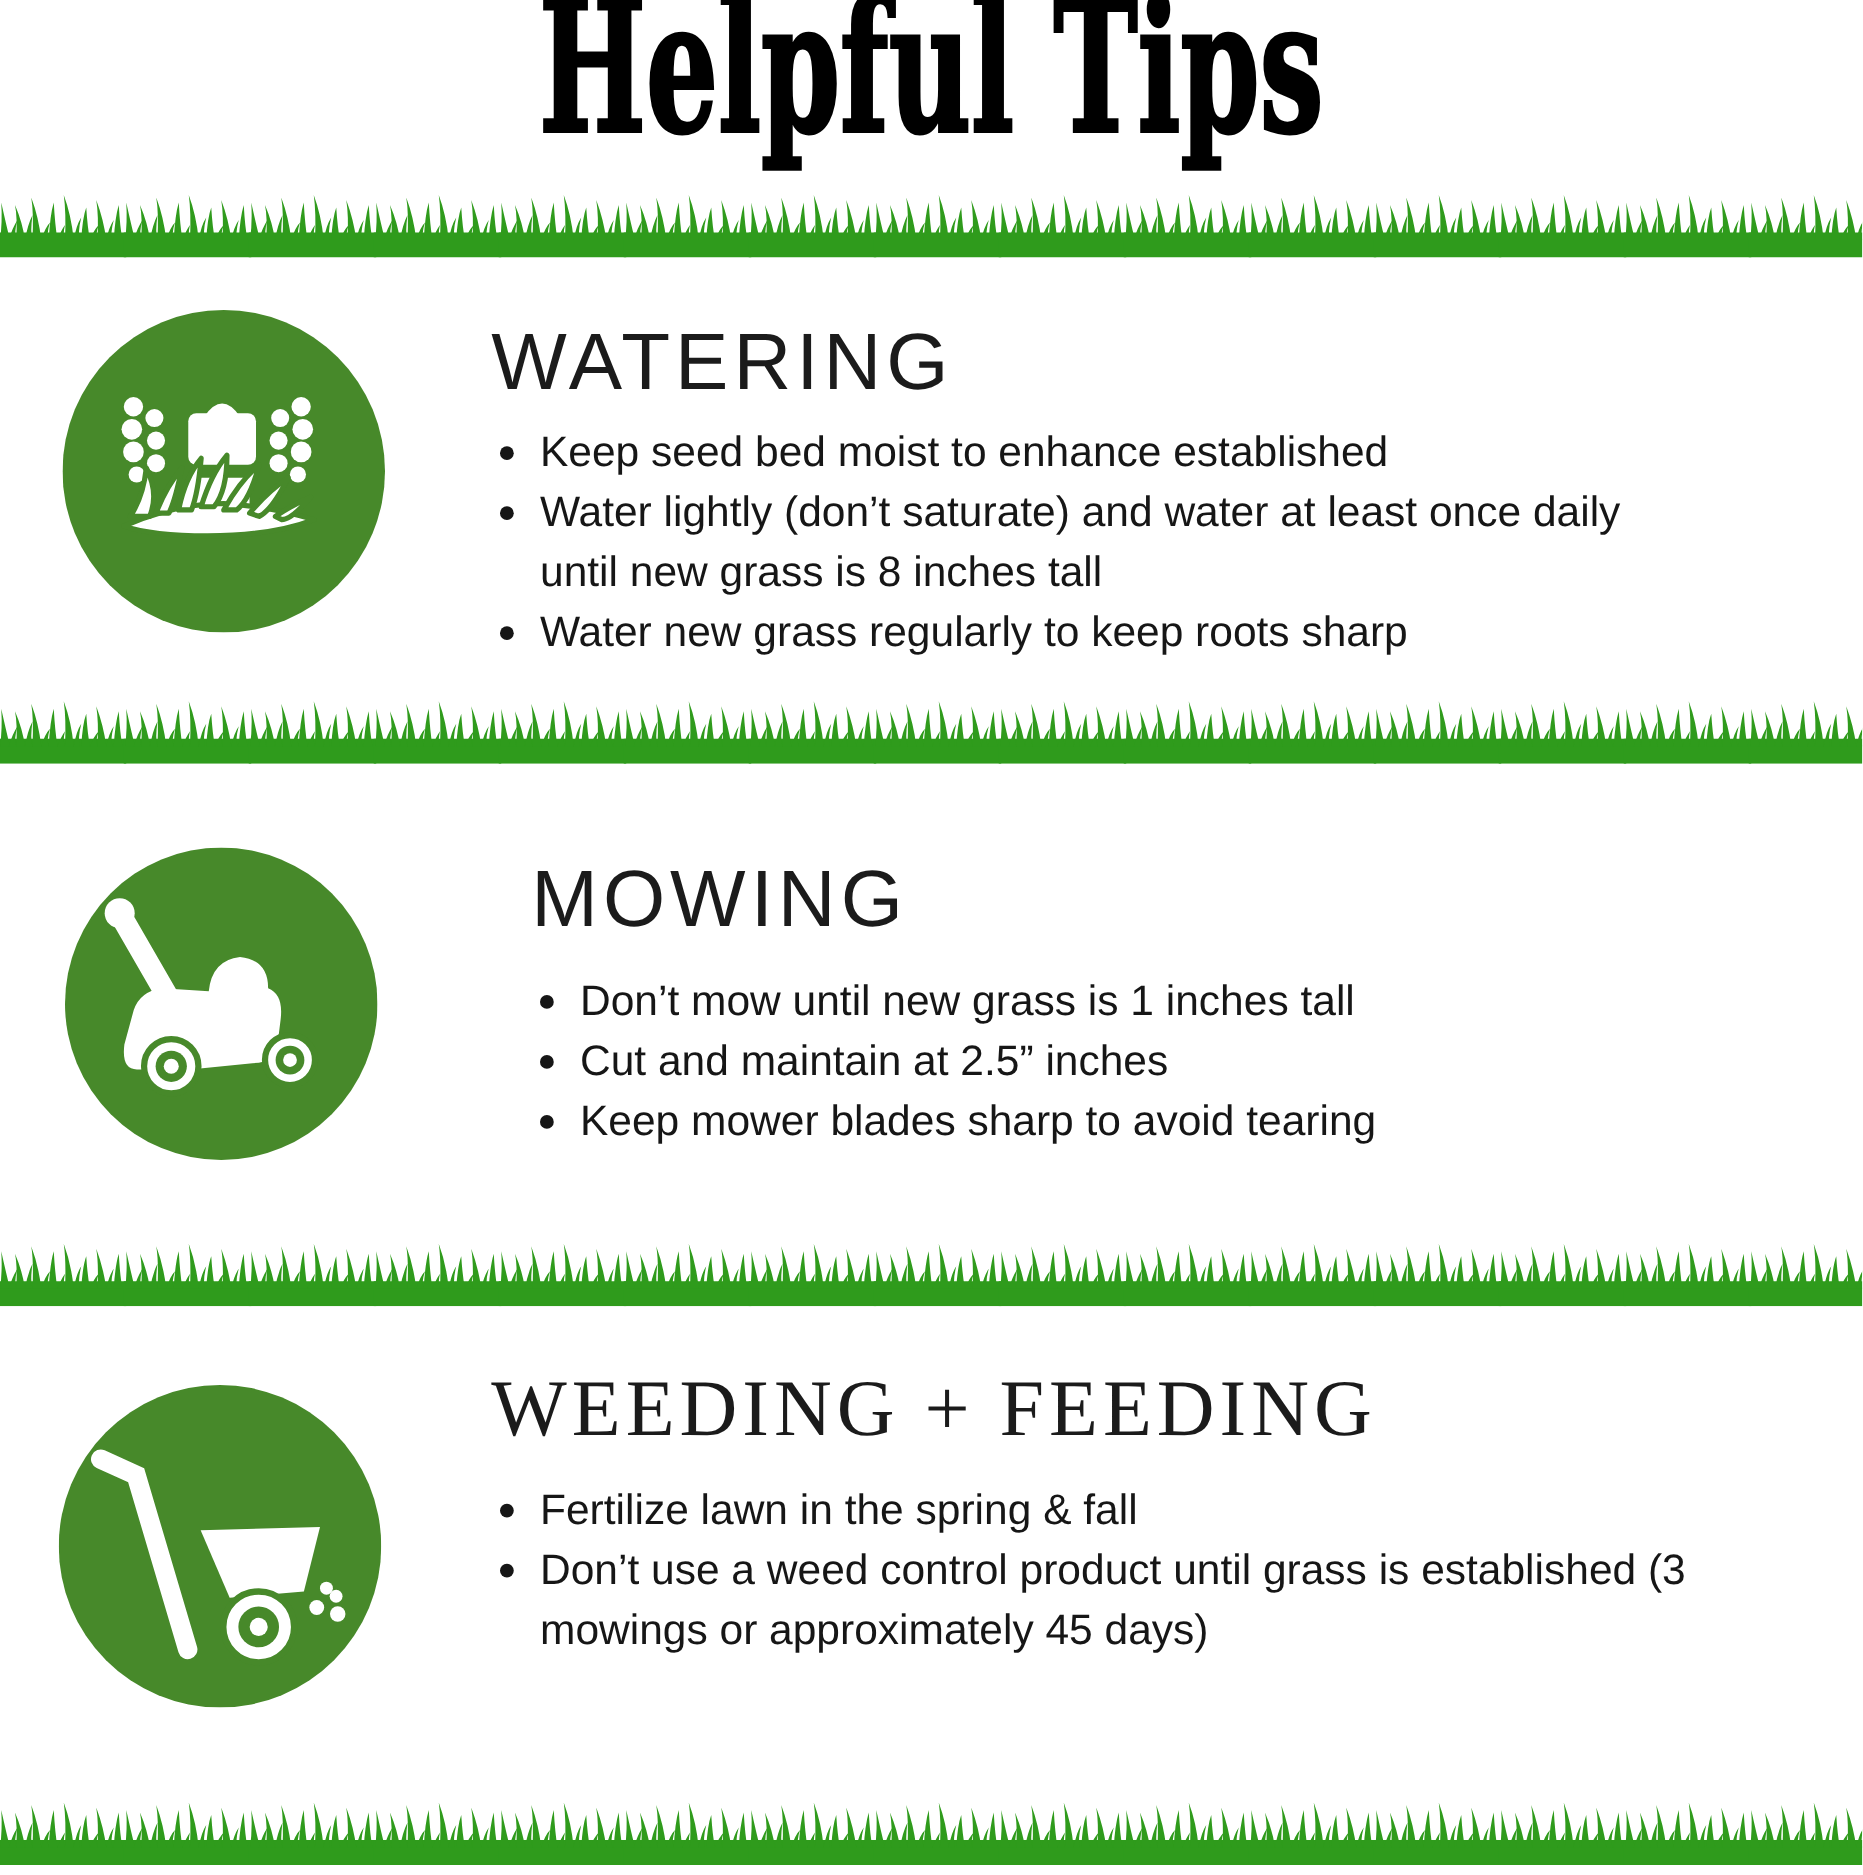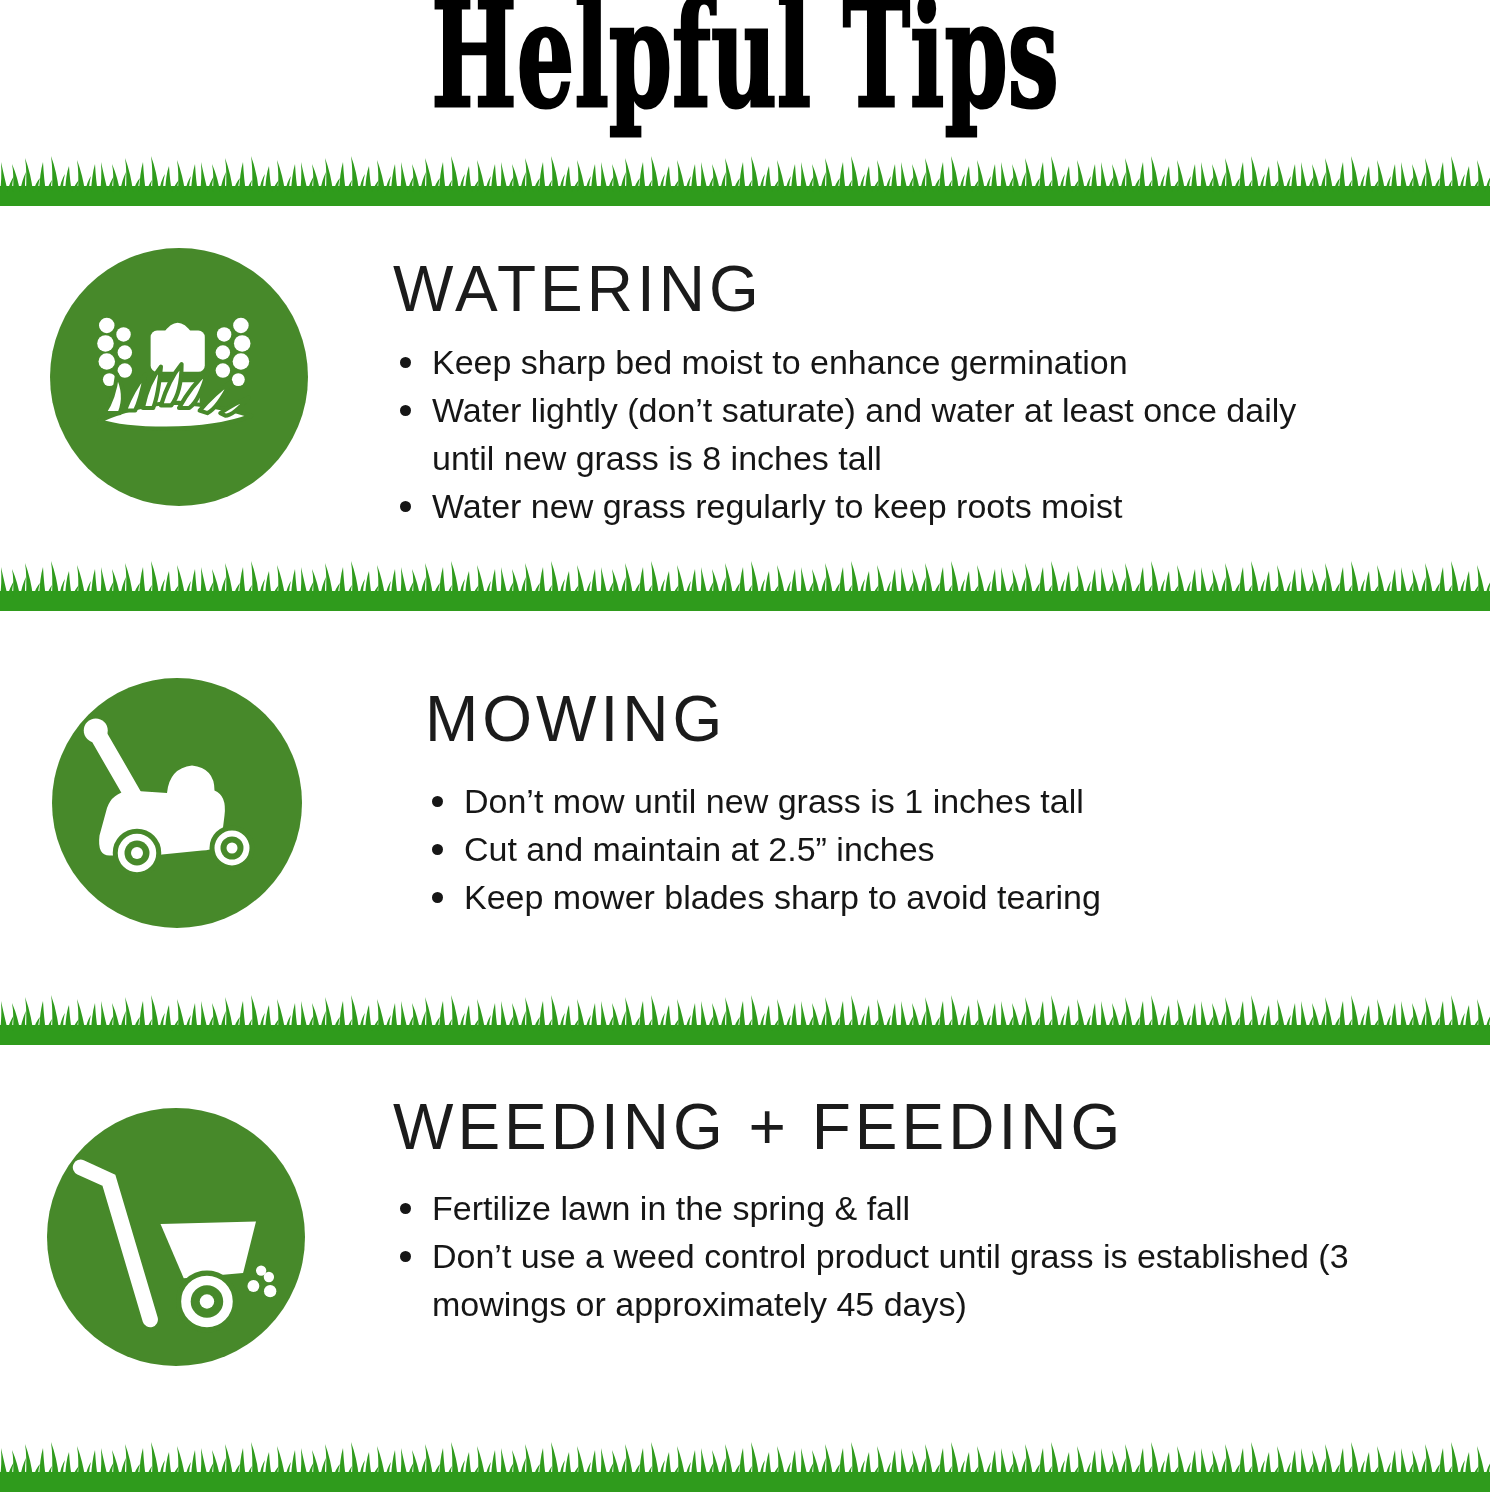--- a/index.html
+++ b/index.html
@@ -33,21 +33,21 @@
   
   .sec-text{position:absolute;left:393px;color:#161616;}
   .sec-1{top:259px;max-width:960px;}
   .sec-2{top:689px;max-width:1000px;margin-left:32px;}
   .sec-3{top:1097px;max-width:1085px;}
   .sec-heading{
     font-size:64px;line-height:60px;letter-spacing:4px;font-weight:400;color:#1b1b1b;
   }
   .sec-1 .sec-heading{margin-bottom:19px;}
   .sec-2 .sec-heading{margin-bottom:28px;}
-  .sec-3 .sec-heading{margin-bottom:27px;}
+  .sec-3 .sec-heading{margin-bottom:27px;font-family:Liberation Serif, serif;}
   .bullet{display:flex;align-items:flex-start;}
   .dot{flex:none;width:11px;height:11px;border-radius:50%;background:#161616;margin:19px 21px 0 7px;}
   .bullet-text{font-size:34px;line-height:48px;color:#161616;}
 </style>
 </head>
 <body>
 
 <svg aria-hidden="true" style="position:absolute;width:0;height:0;overflow:hidden;">
   <defs>
     <g id="grass-tuft" class="grass-fill">
@@ -167,29 +167,29 @@
       <circle cx="80" cy="69" r="2.3"></circle>
       <circle cx="86.5" cy="71" r="2.4"></circle>
     </g>
   </svg>
 
   <div class="sec-text sec-1">
     <div class="sec-heading">WATERING</div>
     <div class="bullets">
       <div class="bullet">
         <span class="dot"></span>
-        <span class="bullet-text">Keep sharp bed moist to enhance germination</span>
+        <span class="bullet-text">Keep seed bed moist to enhance established</span>
       </div>
       <div class="bullet">
         <span class="dot"></span>
         <span class="bullet-text">Water lightly (don’t saturate) and water at least once daily until new grass is 8 inches tall</span>
       </div>
       <div class="bullet">
         <span class="dot"></span>
-        <span class="bullet-text">Water new grass regularly to keep roots moist</span>
+        <span class="bullet-text">Water new grass regularly to keep roots sharp</span>
       </div>
     </div>
   </div>
 
   <div class="sec-text sec-2">
     <div class="sec-heading">MOWING</div>
     <div class="bullets">
       <div class="bullet">
         <span class="dot"></span>
         <span class="bullet-text">Don’t mow until new grass is 1 inches tall</span>

